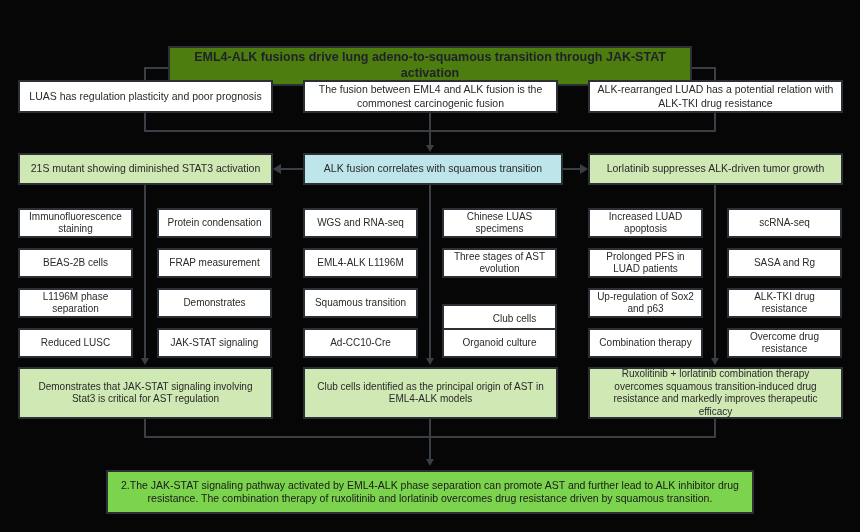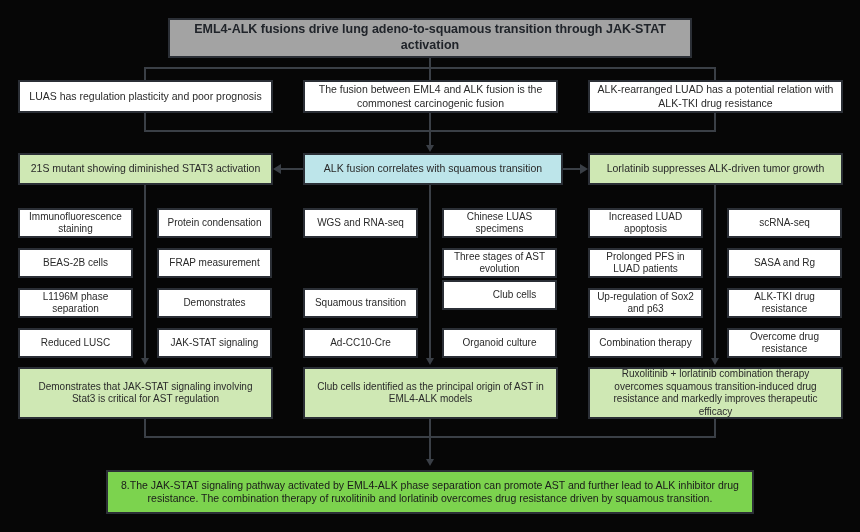--- a/index.html
+++ b/index.html
@@ -16,21 +16,21 @@
     box-sizing:border-box;
     display:flex;align-items:center;justify-content:center;
     text-align:center;
     border:2px solid #2b2f36;
     color:#2a2a2a;
     line-height:1.25;
     padding:2px 6px;
     z-index:3;
   }
   .white{background:#ffffff;}
-  .cream{background:#a3a3a3;font-weight:bold;font-size:12.5px;color:#20242a;border:2px solid #2b2f36;}
+  .cream{background:#4d7c0f;font-weight:bold;font-size:12.5px;color:#20242a;border:2px solid #2b2f36;margin-top:28px;}
   .green{background:#cfe8b4;}
   .blue{background:#bde5ea;}
   .brightgreen{background:#7cd34e;color:#1a1a1a;}
 
   .r2{font-size:10.5px;}
   .r3{font-size:10.5px;}
   .cell{font-size:10px;}
   .concl{font-size:10px;}
   .final{font-size:10.5px;}
 
@@ -134,34 +134,37 @@
   <div class="box white cell" style="left:157px;top:288px;width:115px;height:30px;">
       <span>Demonstrates</span>
     </div>
   <div class="box white cell" style="left:157px;top:328px;width:115px;height:30px;">
       <span>JAK-STAT signaling</span>
     </div>
 
   <div class="box white cell" style="left:303px;top:208px;width:115px;height:30px;">
       <span>WGS and RNA-seq</span>
     </div>
+  <div class="box white cell" style="left:303px;top:248px;width:115px;height:30px;">
+      <span>EML4-ALK L1196M</span>
+    </div>
   <div class="box white cell" style="left:303px;top:288px;width:115px;height:30px;">
       <span>Squamous transition</span>
     </div>
   <div class="box white cell" style="left:303px;top:328px;width:115px;height:30px;">
       <span>Ad-CC10-Cre</span>
     </div>
 
   <div class="box white cell" style="left:442px;top:208px;width:115px;height:30px;">
       <span>Chinese LUAS specimens</span>
     </div>
   <div class="box white cell" style="left:442px;top:248px;width:115px;height:30px;">
       <span>Three stages of AST evolution</span>
     </div>
-  <div class="box white cell" style="left:442px;top:280px;width:115px;height:30px;padding-left:36px;">
+  <div class="box white cell" style="left:442px;top:304px;width:115px;height:30px;padding-left:36px;">
       <span>Club cells</span>
     </div>
   <div class="box white cell" style="left:442px;top:328px;width:115px;height:30px;">
       <span>Organoid culture</span>
     </div>
 
   <div class="box white cell" style="left:588px;top:208px;width:115px;height:30px;">
       <span>Increased LUAD apoptosis</span>
     </div>
   <div class="box white cell" style="left:588px;top:248px;width:115px;height:30px;">
@@ -198,16 +201,16 @@
   </div>
 
   <div class="ln" style="left:144px;top:419px;width:2px;height:17px;"></div>
   <div class="ln" style="left:429px;top:419px;width:2px;height:17px;"></div>
   <div class="ln" style="left:714px;top:419px;width:2px;height:17px;"></div>
   <div class="ln" style="left:144px;top:436px;width:572px;height:2px;"></div>
   <div class="ln" style="left:429px;top:436px;width:2px;height:24px;"></div>
   <div class="arrow-down" style="left:426px;top:459px;"></div>
 
   <div class="box brightgreen final" style="left:106px;top:470px;width:648px;height:44px;">
-    <span>8.The JAK-STAT signaling pathway activated by EML4-ALK phase separation can promote AST and further lead to ALK inhibitor drug resistance. The combination therapy of ruxolitinib and lorlatinib overcomes drug resistance driven by squamous transition.</span>
+    <span>2.The JAK-STAT signaling pathway activated by EML4-ALK phase separation can promote AST and further lead to ALK inhibitor drug resistance. The combination therapy of ruxolitinib and lorlatinib overcomes drug resistance driven by squamous transition.</span>
   </div>
 
 </div>
 
 </body></html>

